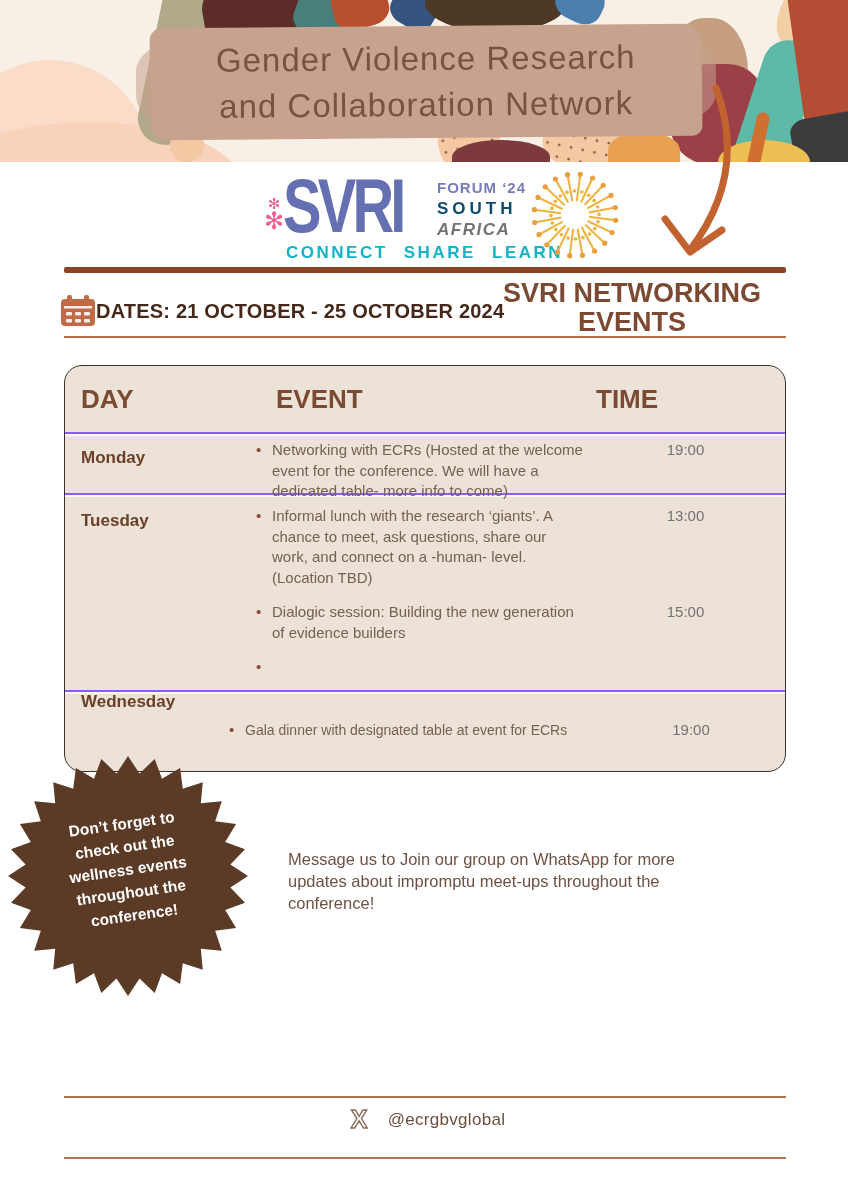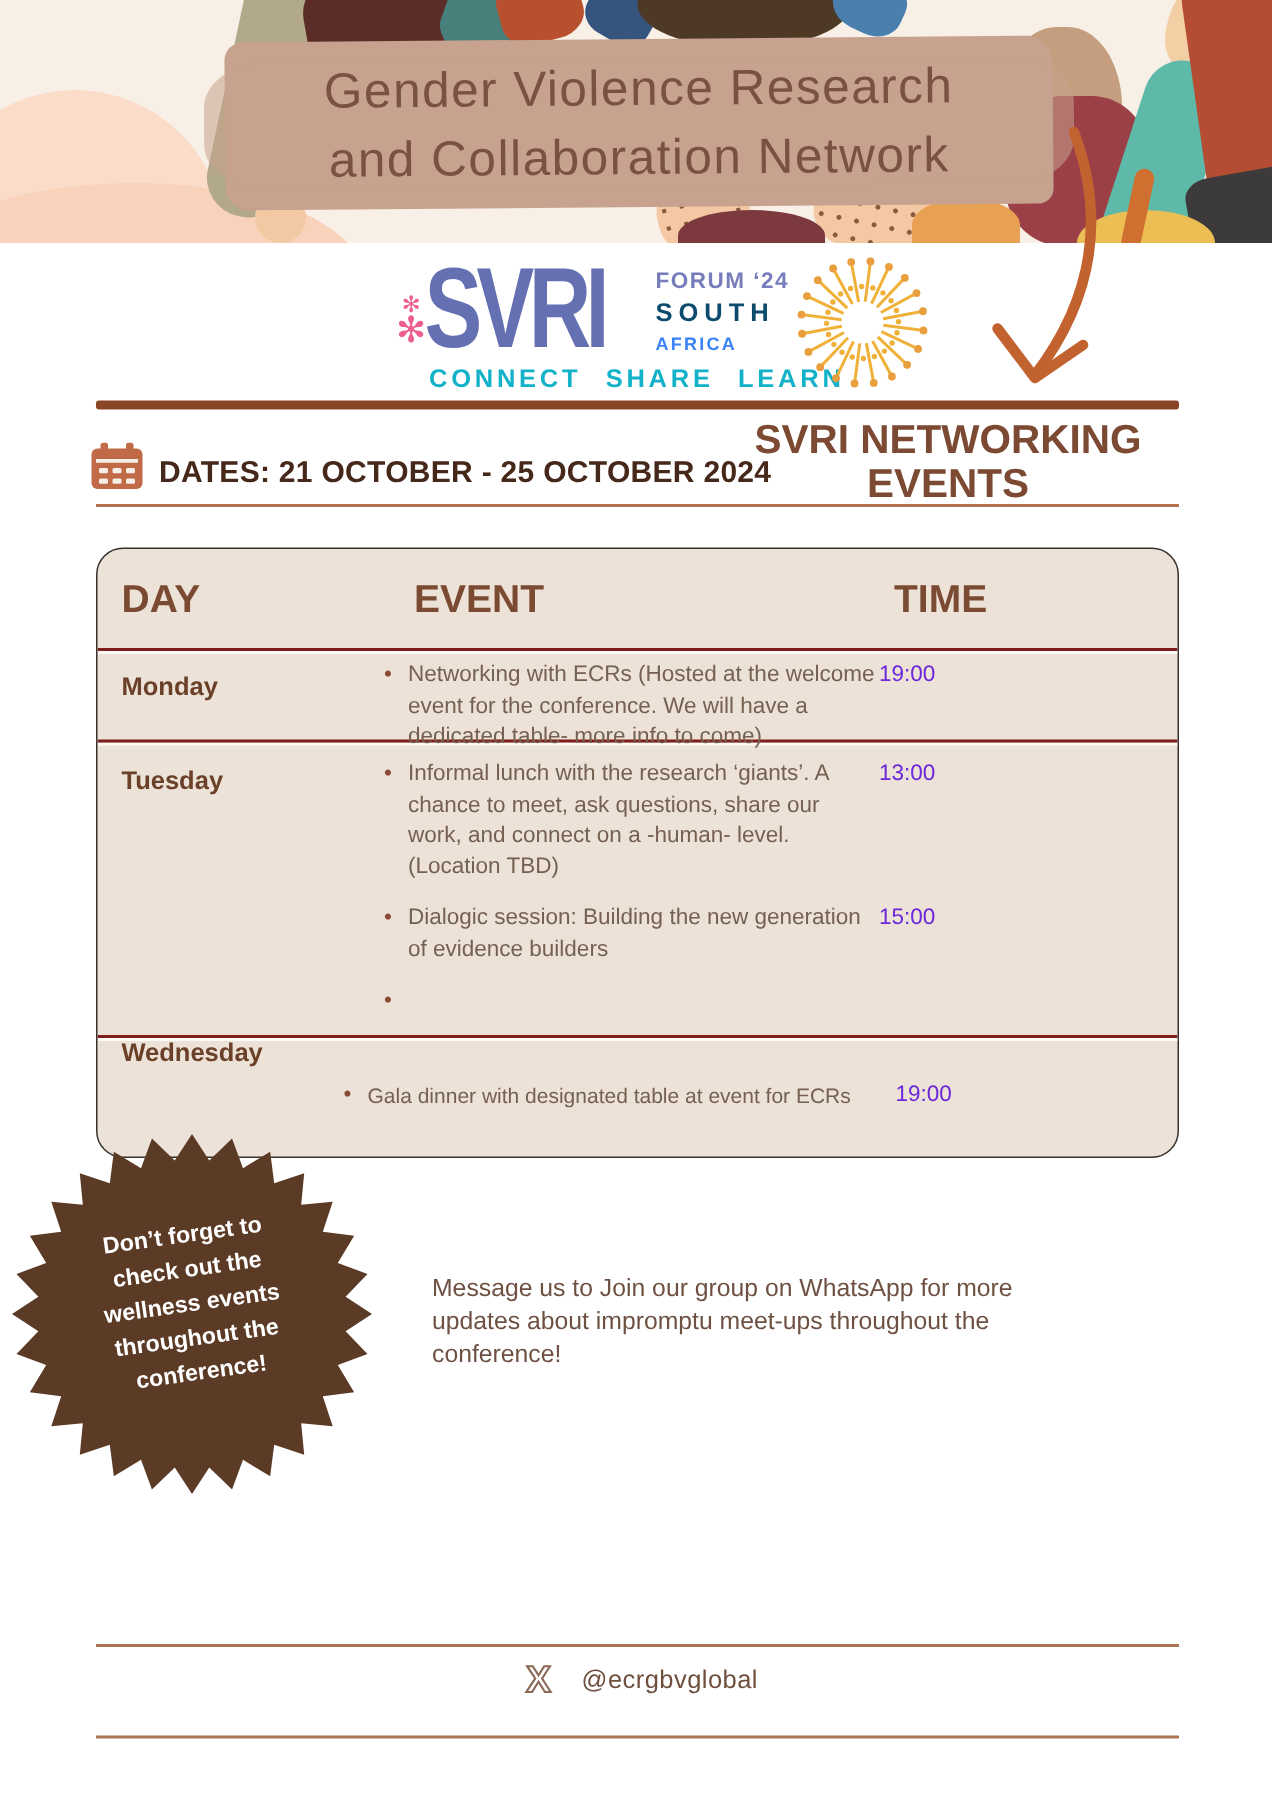--- a/index.html
+++ b/index.html
@@ -21,45 +21,45 @@
 
   
   .logo-flower { position:absolute; left:264px; top:196px; color:#ee5f8e; line-height:1; z-index:2; text-align:center; }
   .logo-flower .f1 { font-size:15px; display:block; }
   .logo-flower .f2 { font-size:24px; display:block; margin-top:-2px; }
   .logo-svri { position:absolute; left:283px; top:168px; font-size:76px; font-weight:bold; color:#6570b2;
                letter-spacing:-5px; transform:scaleX(.76); transform-origin:left top; line-height:76px; }
   .logo-col { position:absolute; left:437px; top:177px; line-height:21px; white-space:nowrap; }
   .logo-forum { font-size:15px; font-weight:bold; color:#777cba; letter-spacing:1px; }
   .logo-south { font-size:17px; font-weight:bold; color:#0c4a6e; letter-spacing:4px; }
-  .logo-africa { font-size:12px; font-weight:bold; color:#3b82f6; letter-spacing:1.5px; }
+  .logo-africa { font-size:17px; font-weight:bold; color:#737373; letter-spacing:1.5px;font-style:italic; }
   .logo-tagline { position:absolute; left:286px; top:243px; font-size:17px; font-weight:bold; color:#14b2c8;
                   letter-spacing:2.5px; word-spacing:9px; white-space:nowrap; }
   .dandelion { position:absolute; left:528px; top:168px; }
 
   
   .bar-thick { position:absolute; left:64px; top:267px; width:722px; height:6px; background:#8a4527; border-radius:2px; }
-  .dates-row { position:absolute; left:60px; top:295px; display:flex; align-items:flex-end; gap:10px; }
+  .dates-row { position:absolute; left:60px; top:295px; display:flex; align-items:center; }
   .dates-label { font-size:20px; font-weight:bold; color:#45281a; letter-spacing:.2px; }
   .events-title { position:absolute; left:478px; top:279px; width:308px; text-align:center;
                   font-size:27px; font-weight:bold; color:#7c4a32; line-height:29px; }
   .bar-thin { position:absolute; left:64px; top:336px; width:722px; height:2px; background:#b4714e; }
 
   
   .sched { position:absolute; left:64px; top:365px; width:722px; height:407px; background:#ece2d7;
            border:1.5px solid #37322d; border-radius:18px; overflow:hidden; }
   .t-head { display:grid; grid-template-columns:195px 320px 1fr; padding:18px 0 0 16px; height:66px; }
   .t-head > div { font-size:26px; font-weight:bold; color:#7b4a33; }
-  .t-row { border-top:2px solid #7f1d1d; box-shadow:inset 0 2px 0 #fdfaf6; display:grid; grid-template-columns:175px 1fr; padding-left:16px; }
+  .t-row { border-top:2px solid #8b5cf6; box-shadow:inset 0 2px 0 #fdfaf6; display:grid; grid-template-columns:175px 1fr; padding-left:16px; }
   .day-label { font-size:17px; font-weight:bold; color:#6b4028; }
   .events-col { display:flex; flex-direction:column; }
   .ev-item { display:grid; grid-template-columns:16px 314px 1fr; margin-bottom:14px; }
   .bullet { color:#8a4a35; font-size:15px; line-height:20px; }
   .ev-text { font-size:15px; color:#756152; line-height:20.5px; }
-  .ev-time { font-size:15px; color:#6d28d9; padding-top:1px; }
+  .ev-time { font-size:15px; color:#737373; padding-top:1px;text-align:center; }
   .row-0 { height:61px; } .row-0 .day-label { padding-top:14px; } .row-0 .events-col { padding-top:6px; }
   .row-1 { height:197px; } .row-1 .day-label { padding-top:16px; } .row-1 .events-col { padding-top:11px; }
   .row-2 { height:83px; } .row-2 .day-label { } .row-2 .events-col { padding-top:28px; margin-left:-27px; }
   .row-2 .ev-item { grid-template-columns:16px 352px 1fr; }
   .row-2 .ev-text { white-space:nowrap; font-size:14px; }
 
   
   .badge-star { position:absolute; left:6px; top:754px; z-index:5; }
   .badge-text { position:absolute; left:33px; top:812px; width:190px; z-index:6; transform:rotate(-8deg);
                 text-align:center; color:#ffffff; font-size:15.5px; font-weight:bold; line-height:23px; }

